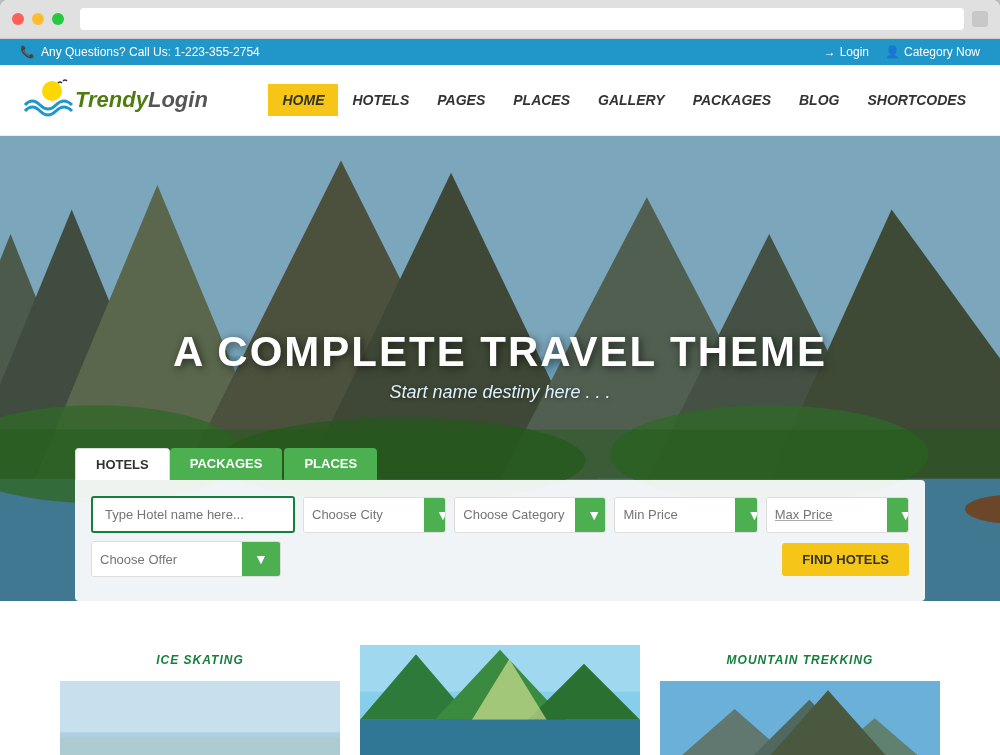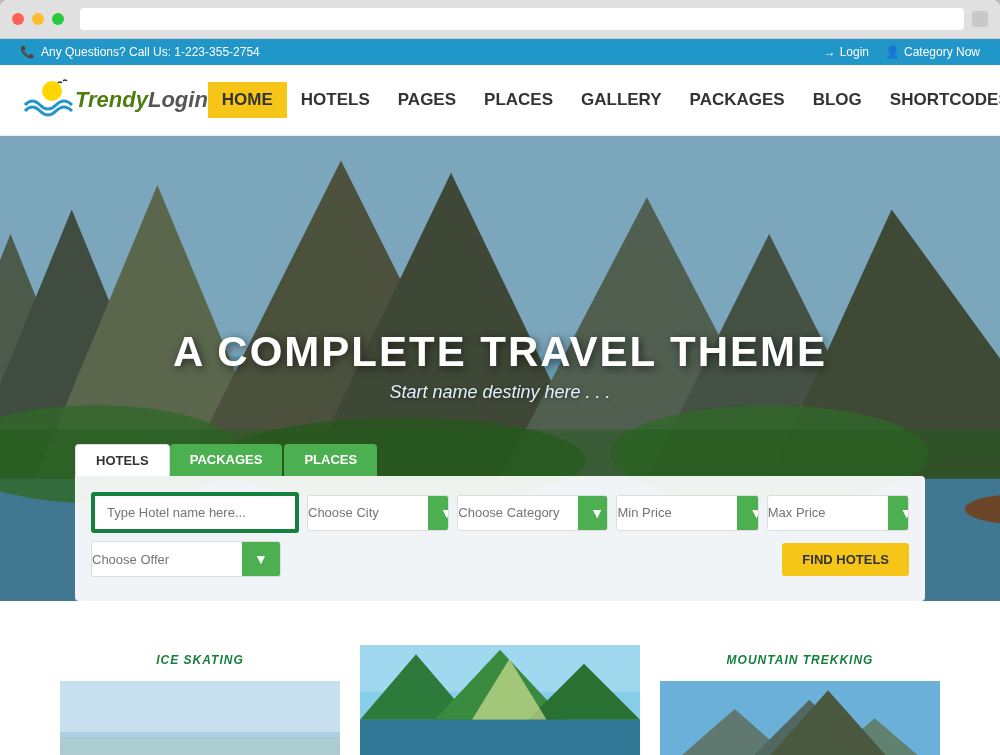--- a/index.html
+++ b/index.html
@@ -67,25 +67,26 @@
     }
 
     .logo-area { display: flex; align-items: center; }
     .logo-text { font-size: 22px; font-weight: bold; }
     .logo-text span.trendy { color: #4d7c0f; font-style: italic; }
     .logo-text span.travel { color: #555; font-style: italic; }
 
     .nav-menu { display: flex; align-items: center; gap: 0; }
     .nav-item {
       padding: 8px 14px;
-      font-size: 17px;
+      font-size: 14px;
       font-weight: 600;
       color: #333;
       cursor: pointer;
       text-transform: uppercase;
+      font-style: italic;
     }
     .nav-item.active {
       background: #f5c518;
       color: #333;
     }
 
     
     .hero {
       position: relative;
       height: 465px;
@@ -163,36 +164,36 @@
       background: rgba(255,255,255,0.92);
       padding: 16px;
       border-radius: 0 4px 4px 4px;
     }
 
     .search-row { display: flex; gap: 8px; margin-bottom: 8px; align-items: center; }
 
     .search-input {
       flex: 1;
       padding: 9px 12px;
-      border: 4px solid #15803d;
+      border: 2px solid #15803d;
       border-radius: 3px;
       font-size: 13px;
       color: #aaa;
       background: #fff;
     }
 
     .select-wrapper {
       display: flex;
       border: 1px solid #ddd;
       border-radius: 3px;
       overflow: hidden;
     }
 
     .select-field {
-      padding: 9px 0;
+      padding: 9px 8px;
       font-size: 13px;
       color: #aaa;
       background: #fff;
       border: none;
       outline: none;
       min-width: 120px;
     }
 
     .select-btn {
       background: #4caf50;
@@ -375,21 +376,21 @@
             <input class="select-field" type="text" style="width: 130px;" placeholder="Choose Category">
             <div class="select-btn">▼</div>
           </div>
 
           <div class="select-wrapper">
             <input class="select-field" type="text" style="width: 90px;" placeholder="Min Price">
             <div class="select-btn">▼</div>
           </div>
 
           <div class="select-wrapper">
-            <input class="select-field" type="text" style="width: 90px;" placeholder="Max Price">
+            <input class="select-field" type="text" style="width: 90px; text-decoration: underline;" placeholder="Max Price">
             <div class="select-btn">▼</div>
           </div>
         </div>
 
         <div class="search-row">
           <div class="select-wrapper">
             <input class="select-field" type="text" style="width: 150px;" placeholder="Choose Offer">
             <div class="select-btn">▼</div>
           </div>
           <button class="find-btn">FIND HOTELS</button>

